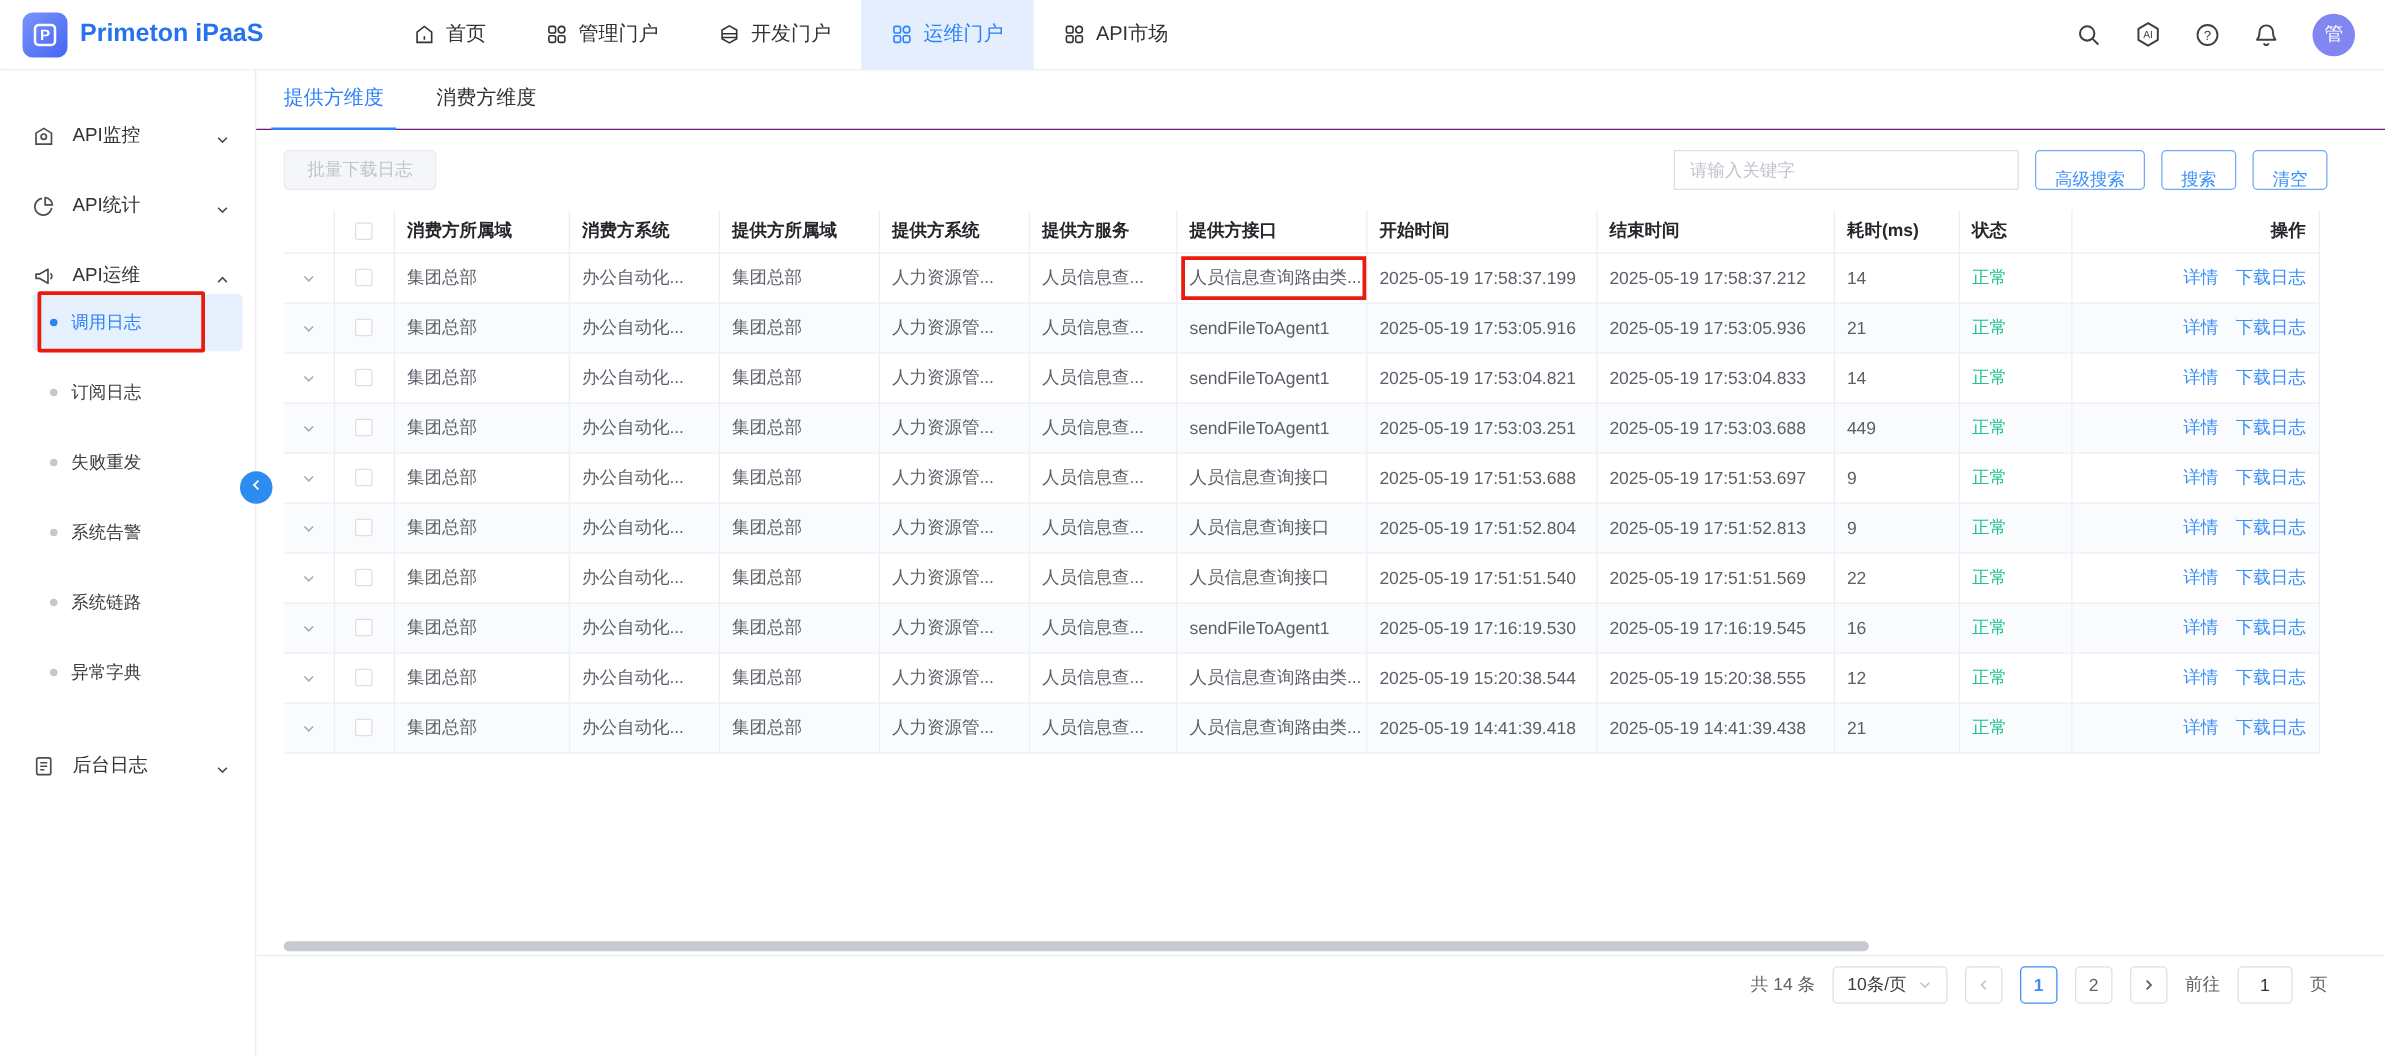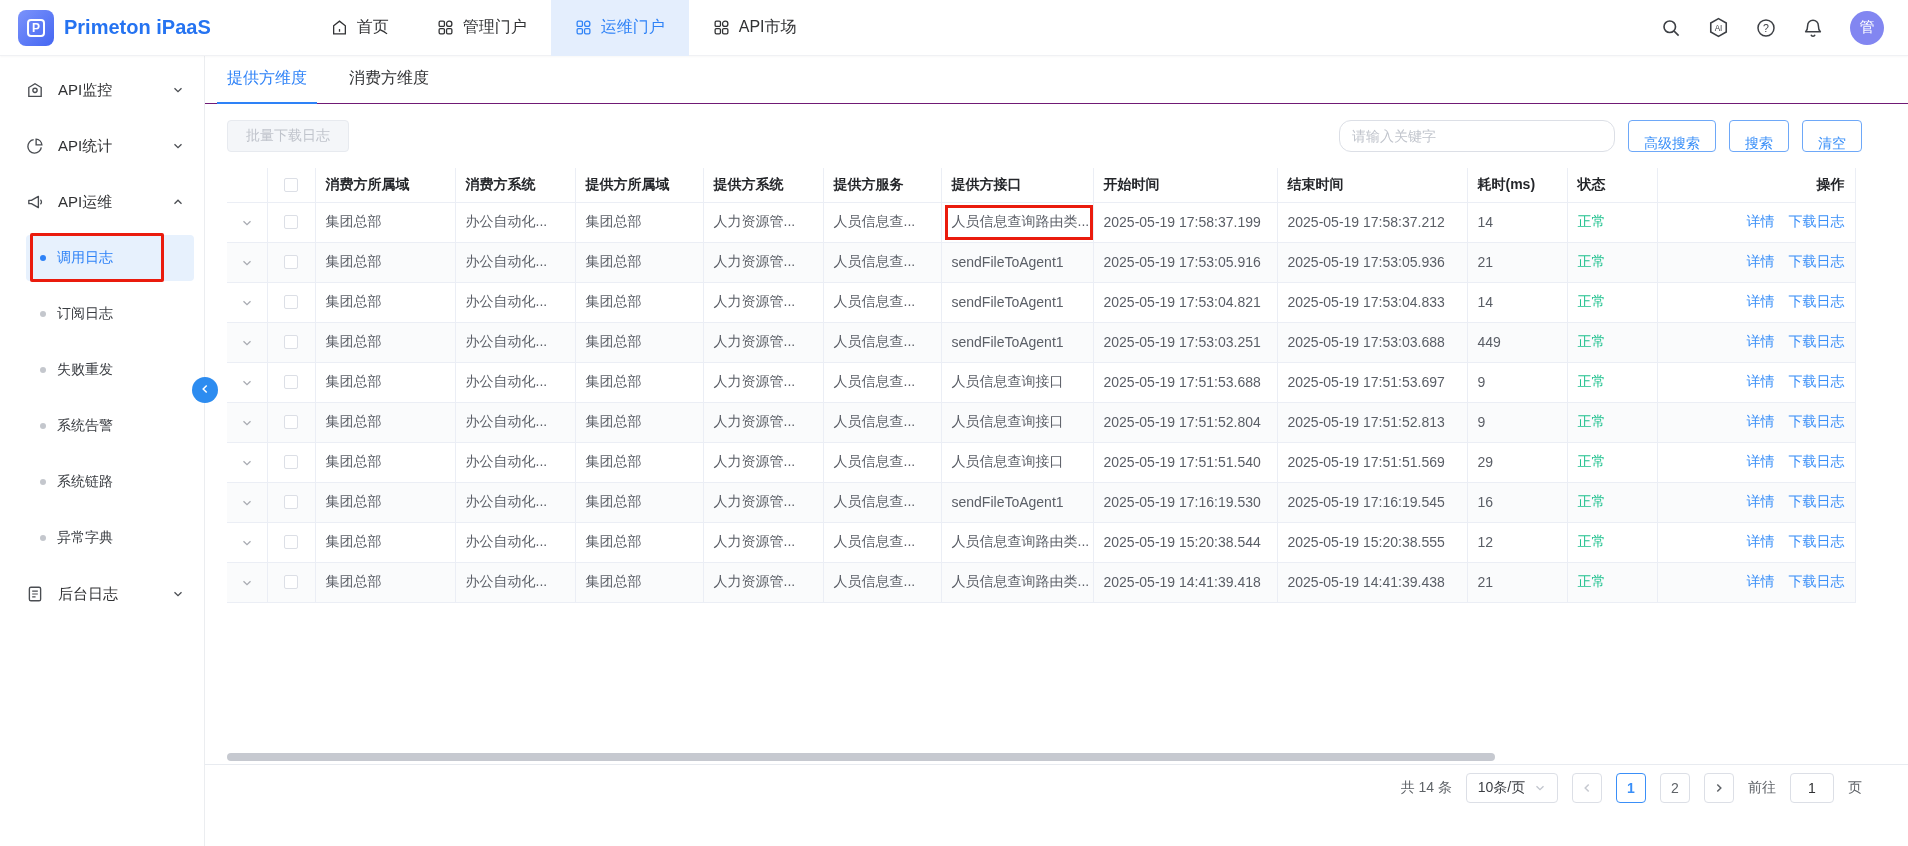--- a/index.html
+++ b/index.html
@@ -20,21 +20,21 @@
   .nav-item.active { background:#e4eefd; color:#2e82f7; }
   .nav-item.active .icon { color:#2e82f7; }
   .topbar-right { margin-left:auto; display:flex; align-items:center; gap:27px; color:#3c3f44; }
   .topbar-right .icon { display:flex; cursor:pointer; }
   .avatar { width:34px; height:34px; border-radius:50%; background:#8286f1; color:#fff;
     display:flex; align-items:center; justify-content:center; font-size:15px; cursor:pointer; }
 
   
   .layout { display:flex; height:790px; position:relative; }
   .sidebar { width:205px; border-right:1px solid #ebedf0; padding-top:6px; flex-shrink:0; background:#fff; }
-  .side-item { height:56px; display:flex; align-items:center; padding:0 20px 0 26px; gap:14px;
+  .side-item { height:56px; display:flex; align-items:flex-end; padding:0 20px 0 26px; gap:14px;
     font-size:15px; color:#303133; cursor:pointer; }
   .side-item .icon { display:flex; color:#4a4d52; }
   .side-item .chev { margin-left:auto; color:#909399; display:flex; }
   .side-child { position:relative; height:56px; display:flex; align-items:center; cursor:pointer; }
   .child-pill { margin:5px 10px 5px 26px; height:46px; flex:1; display:flex; align-items:center; gap:11px;
     padding-left:14px; border-radius:4px; font-size:14px; color:#3a3d42; }
   .dot { width:6px; height:6px; border-radius:50%; background:#c4c7cd; flex-shrink:0; }
   .side-child.active .child-pill { background:#e7f1fd; color:#2e82f7; }
   .side-child.active .dot { background:#2e82f7; }
   .red-box { position:absolute; left:30px; top:3px; width:134px; height:49px;
@@ -46,21 +46,21 @@
   .main { flex:1; display:flex; flex-direction:column; min-width:0; }
   .tabbar { height:48px; display:flex; align-items:flex-end; padding-left:12px; border-bottom:1px solid #701a75; }
   .tab { padding:0 10px 14px; font-size:16px; color:#303133; position:relative; margin-right:22px; cursor:pointer; }
   .tab.active { color:#2e82f7; }
   .tab.active::after { content:""; position:absolute; left:0; right:0; bottom:-1px; height:2px; background:#2e82f7; }
 
   .toolbar { height:64px; display:flex; align-items:center; justify-content:space-between; padding:0 46px 0 22px; }
   .btn-disabled { height:32px; padding:0 18px; background:#f4f6f9; border:1px solid #e7eaef; border-radius:4px;
     color:#c0c4cc; font-size:14px; }
   .search-group { display:flex; align-items:center; gap:13px; }
-  .kw-input { width:276px; height:32px; border:1px solid #dcdfe6; border-radius:12px; padding:0 12px;
+  .kw-input { width:276px; height:32px; border:1px solid #dcdfe6; border-radius:1px; padding:0 12px;
     font-size:14px; color:#606266; outline:none; font-family:inherit; }
   .kw-input::placeholder { color:#c0c4cc; }
   .btn-outline { height:32px; padding:14px 15px; background:#fff; border:1px solid #6ea8f8; border-radius:4px;
     color:#3a8ff8; font-size:14px; cursor:pointer; font-family:Liberation Mono, monospace; }
 
   
   .table-area { flex:1; display:flex; flex-direction:column; padding-left:22px; overflow:hidden; }
   table { border-collapse:collapse; table-layout:fixed; width:1628px; font-size:14px; }
   th { height:34px; border-bottom:1px solid #ebeef5; border-right:1px solid #ebeef5; text-align:left;
     padding:0 10px; color:#24262a; font-weight:700; white-space:nowrap; overflow:hidden;margin-left:46px; }
@@ -115,20 +115,29 @@
       <div class="nav-item">
         <span class="icon">
           <svg width="17" height="17" viewBox="0 0 16 16">
             <rect x="2" y="2" width="5" height="5" rx="1.2" fill="none" stroke="currentColor" stroke-width="1.2"></rect>
             <rect x="9" y="2" width="5" height="5" rx="2.4" fill="none" stroke="currentColor" stroke-width="1.2"></rect>
             <rect x="2" y="9" width="5" height="5" rx="1.2" fill="none" stroke="currentColor" stroke-width="1.2"></rect>
             <rect x="9" y="9" width="5" height="5" rx="1.2" fill="none" stroke="currentColor" stroke-width="1.2"></rect>
           </svg>
         </span>
         <span>管理门户</span>
+      </div>
+      <div class="nav-item">
+        <span class="icon">
+          <svg width="17" height="17" viewBox="0 0 16 16">
+            <path d="M8 1.6 13.5 4.7v6.6L8 14.4 2.5 11.3V4.7z" fill="none" stroke="currentColor" stroke-width="1.2"></path>
+            <path d="M2.7 7.6h10.6M2.7 10.4h10.6" fill="none" stroke="currentColor" stroke-width="1.1"></path>
+          </svg>
+        </span>
+        <span>开发门户</span>
       </div>
       <div class="nav-item active">
         <span class="icon">
           <svg width="17" height="17" viewBox="0 0 16 16">
             <rect x="2" y="2" width="5" height="5" rx="1.2" fill="none" stroke="currentColor" stroke-width="1.2"></rect>
             <rect x="9" y="2" width="5" height="5" rx="2.4" fill="none" stroke="currentColor" stroke-width="1.2"></rect>
             <rect x="2" y="9" width="5" height="5" rx="1.2" fill="none" stroke="currentColor" stroke-width="1.2"></rect>
             <rect x="9" y="9" width="5" height="5" rx="1.2" fill="none" stroke="currentColor" stroke-width="1.2"></rect>
           </svg>
         </span>
@@ -474,21 +483,21 @@
                 <div class="cb"></div>
               </td>
               <td><span>集团总部</span></td>
               <td><span>办公自动化...</span></td>
               <td><span>集团总部</span></td>
               <td><span>人力资源管...</span></td>
               <td><span>人员信息查...</span></td>
               <td><span>人员信息查询接口</span></td>
               <td><span>2025-05-19 17:51:51.540</span></td>
               <td><span>2025-05-19 17:51:51.569</span></td>
-              <td><span>29</span></td>
+              <td><span>22</span></td>
               <td><span class="status">正常</span></td>
               <td class="ops"><span class="link">详情</span><span class="link">下载日志</span></td>
             </tr>
             <tr>
               <td class="exp-cell"><span class="icon">
                   <svg width="12" height="12" viewBox="0 0 12 12">
                     <path d="M2.5 4.2 6 7.7l3.5-3.5" fill="none" stroke="currentColor" stroke-width="1.3"></path>
                   </svg>
                 </span></td>
               <td class="cb-cell">

